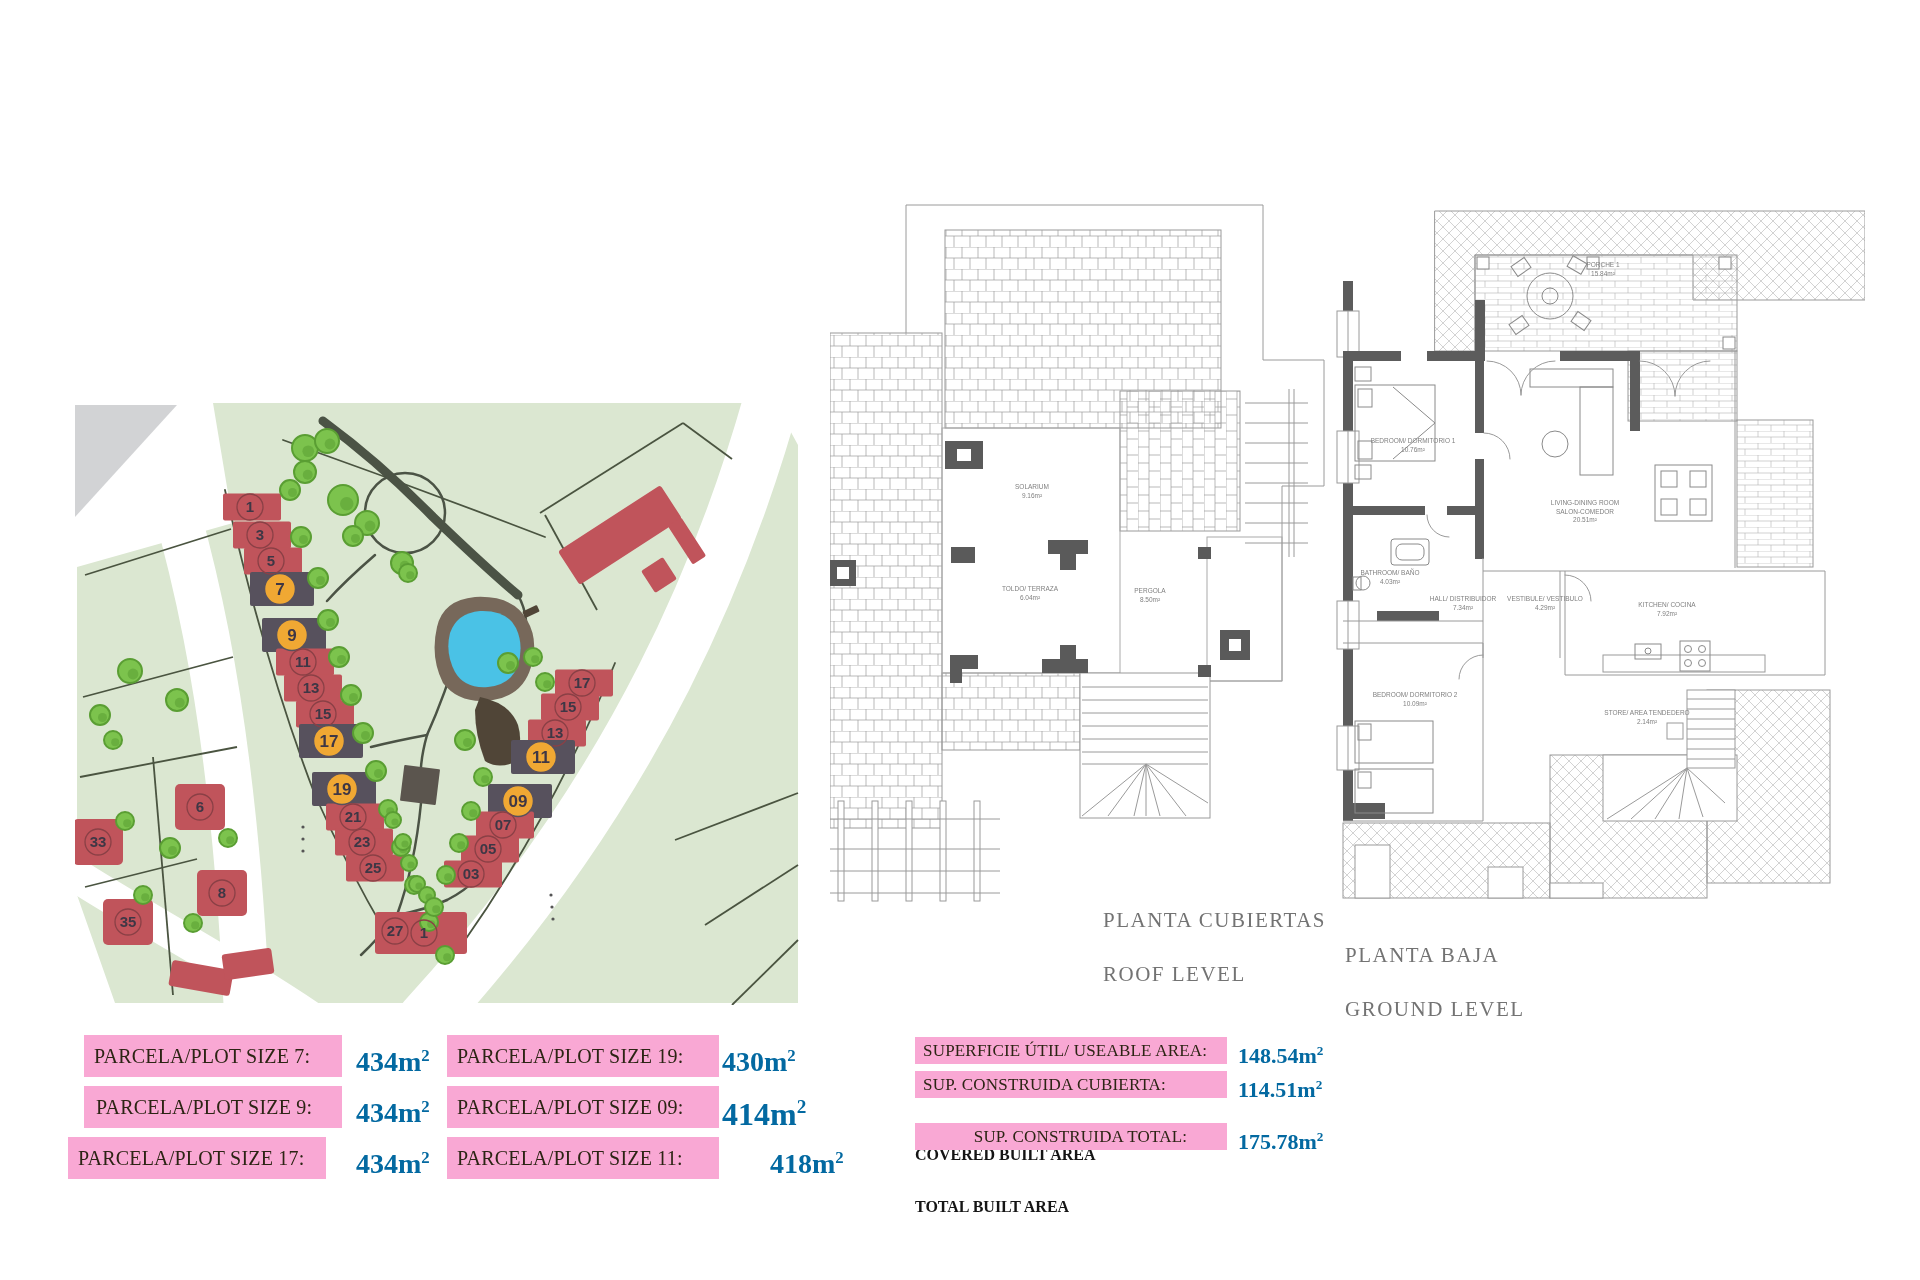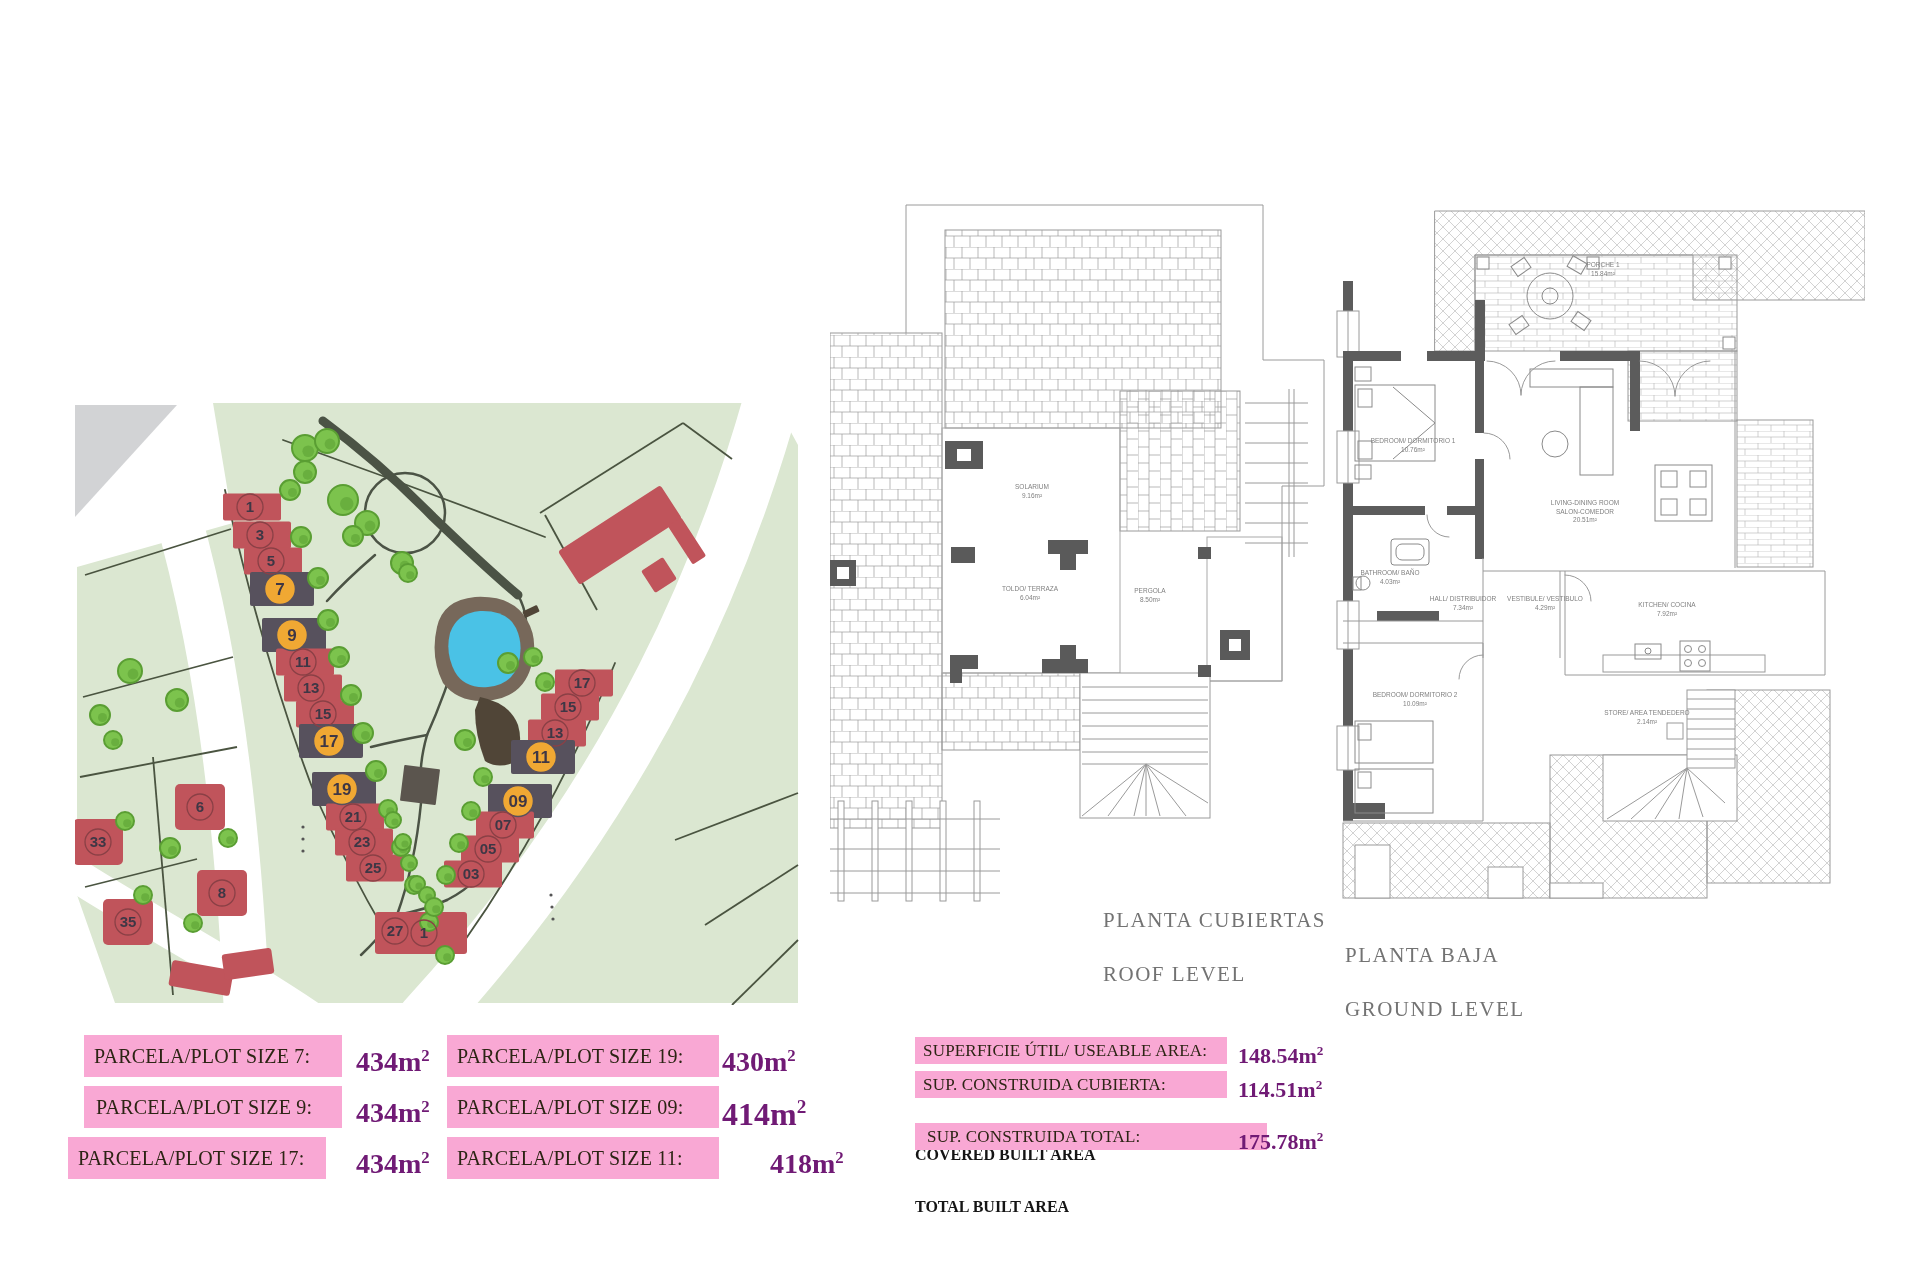--- a/index.html
+++ b/index.html
@@ -3,21 +3,21 @@
 <meta charset="utf-8">
 <style>
   html,body{margin:0;padding:0;}
   body{width:1920px;height:1280px;position:relative;background:#ffffff;overflow:hidden;
        font-family:"Liberation Sans",sans-serif;}
   svg{position:absolute;display:block;}
   .plan-title{position:absolute;color:#737373;font-size:21px;letter-spacing:1.5px;line-height:27px;
               font-family:Liberation Serif, serif;white-space:pre-line;}
   .tbl-bar{position:absolute;background:#f9a8d4;display:flex;align-items:center;
            font-family:"Liberation Serif",serif;font-weight:400;color:#2c2414;}
-  .tbl-val{position:absolute;font-family:"Liberation Serif",serif;font-weight:700;color:#701a75;}
+  .tbl-val{position:absolute;font-family:"Liberation Serif",serif;font-weight:700;color:#0369a1;}
   .tbl-sub{position:absolute;font-family:"Liberation Serif",serif;font-weight:700;color:#151515;margin-top:44px;}
   sup{font-size:60%;}
 </style>
 </head>
 <body>
 
 <svg id="site-plan-svg" style="left:75px;top:395px;" width="730" height="610" viewBox="0 0 730 610">
     <polygon points="138,8 700,8 723,50 723,608 40,608 2,500 2,172 158,128" fill="#dbe7d1" stroke="none" stroke-width="0"></polygon>
     <path d="M58,-20 C115,140 158,300 172,620" fill="none" stroke="#ffffff" stroke-width="46" stroke-linecap="round"></path>
     <path d="M702,-15 C655,160 565,390 350,625" fill="none" stroke="#ffffff" stroke-width="56" stroke-linecap="round"></path>
@@ -631,18 +631,18 @@
 <div id="area-table">
     <div class="tbl-bar" style="left: 915px; top: 1037px; width: 312px; height: 27px; font-size: 17px; padding-left: 8px; box-sizing: border-box; letter-spacing: 0.2px;">
       <span>SUPERFICIE ÚTIL/ USEABLE AREA:</span>
     </div>
     <div class="tbl-val" style="left: 1238px; top: 1037px; height: 27px; line-height: 27px; font-size: 22px;"><span>148.54m</span><sup>2</sup></div>
     <div class="tbl-bar" style="left: 915px; top: 1071px; width: 312px; height: 27px; font-size: 17px; padding-left: 8px; box-sizing: border-box; letter-spacing: 0.2px;">
       <span>SUP. CONSTRUIDA CUBIERTA:</span>
     </div>
     <div class="tbl-sub" style="left: 915px; top: 1102px; font-size: 16px;">COVERED BUILT AREA</div>
     <div class="tbl-val" style="left: 1238px; top: 1071px; height: 27px; line-height: 27px; font-size: 22px;"><span>114.51m</span><sup>2</sup></div>
-    <div class="tbl-bar" style="left: 915px; top: 1123px; width: 352px; height: 27px; font-size: 17px; padding-left: 12px; box-sizing: border-box; letter-spacing: 0.2px;">
+    <div class="tbl-bar" style="left: 915px; top: 1123px; width: 312px; height: 27px; font-size: 17px; padding-left: 19px; box-sizing: border-box; letter-spacing: 0.2px; justify-content: center;">
       <span>SUP. CONSTRUIDA TOTAL:</span>
     </div>
     <div class="tbl-sub" style="left: 915px; top: 1154px; font-size: 16px;">TOTAL BUILT AREA</div>
     <div class="tbl-val" style="left: 1238px; top: 1123px; height: 27px; line-height: 27px; font-size: 22px;"><span>175.78m</span><sup>2</sup></div>
   </div>
 
 </body></html>

